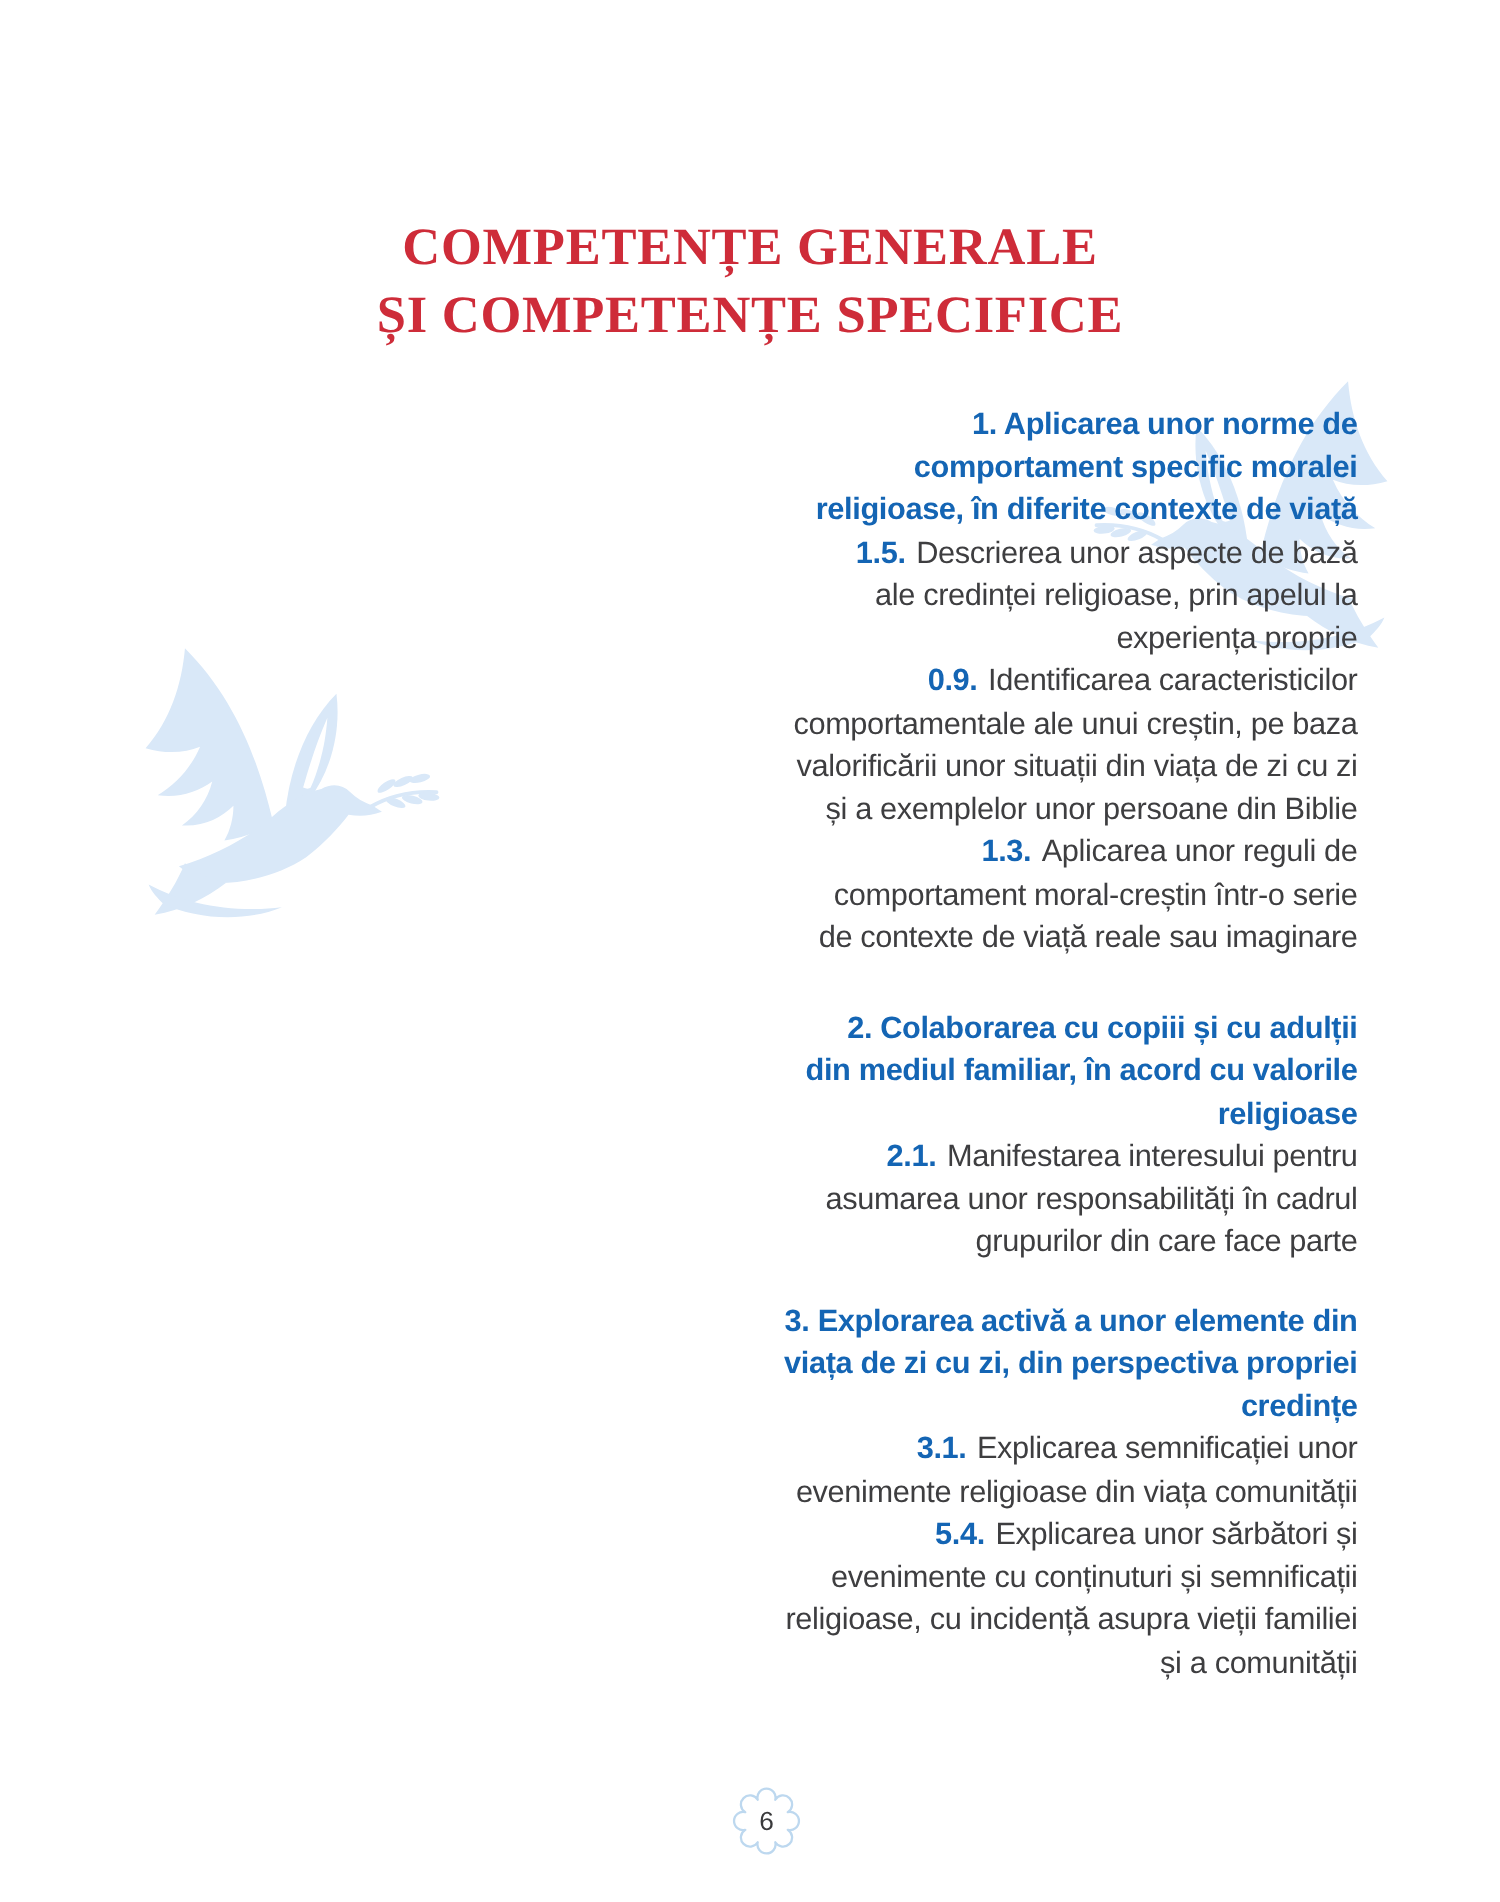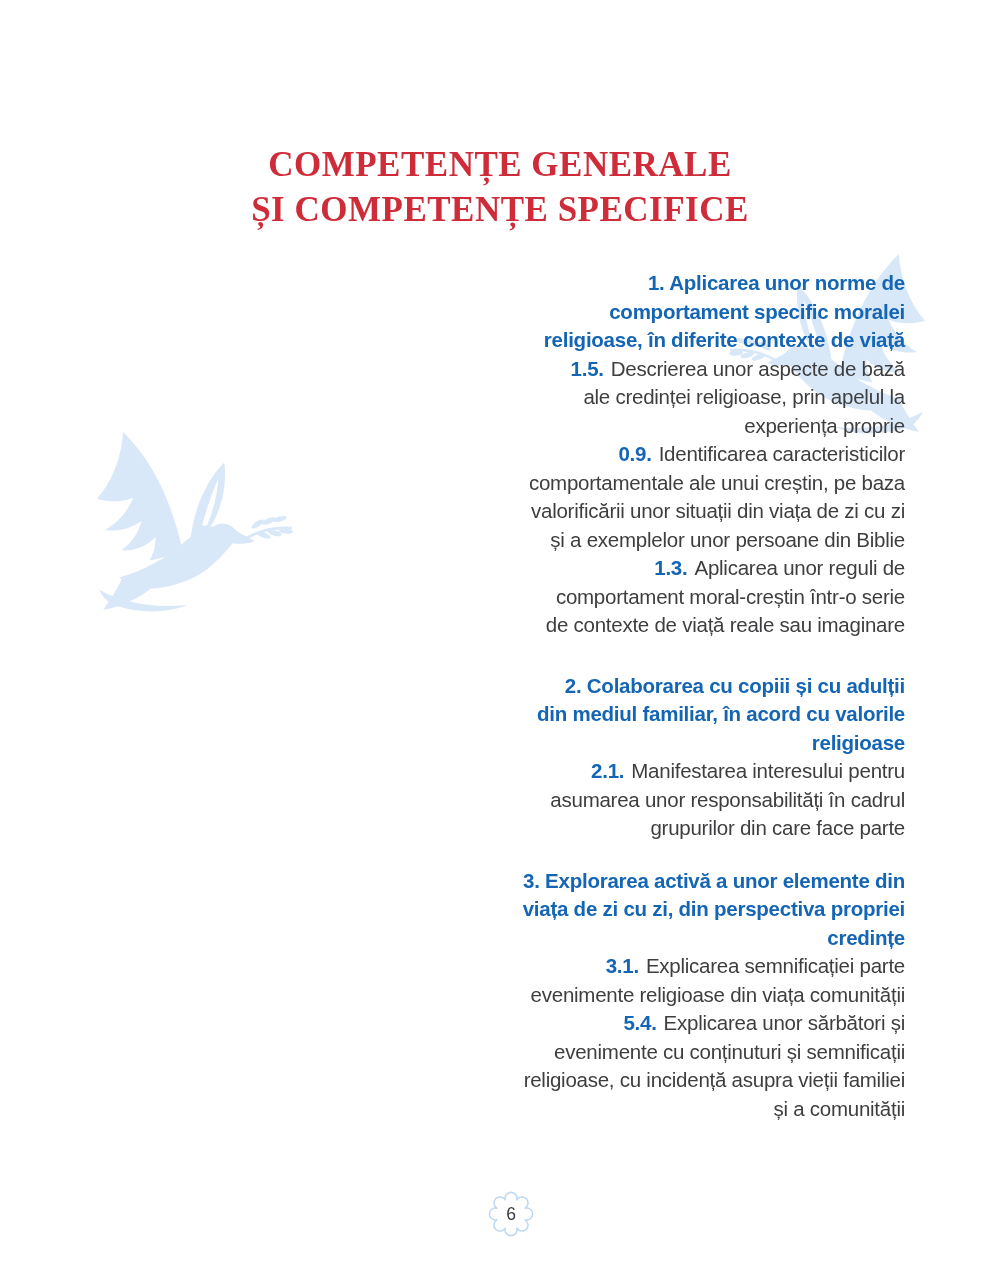--- a/index.html
+++ b/index.html
@@ -118,21 +118,21 @@
 religioase</h2>
       <p class="item"><b class="num">2.1.</b><span class="txt">Manifestarea interesului pentru
 asumarea unor responsabilități în cadrul
 grupurilor din care face parte</span></p>
     </section>
 
     <section>
       <h2 class="sec-heading">3. Explorarea activă a unor elemente din
 viața de zi cu zi, din perspectiva propriei
 credințe</h2>
-      <p class="item"><b class="num">3.1.</b><span class="txt">Explicarea semnificației parte
+      <p class="item"><b class="num">3.1.</b><span class="txt">Explicarea semnificației unor
 evenimente religioase din viața comunității</span></p>
       <p class="item"><b class="num">5.4.</b><span class="txt">Explicarea unor sărbători și
 evenimente cu conținuturi și semnificații
 religioase, cu incidență asupra vieții familiei
 și a comunității</span></p>
     </section>
 
   </main>
 
   <svg class="rosette" viewBox="0 0 48 48" aria-hidden="true">

